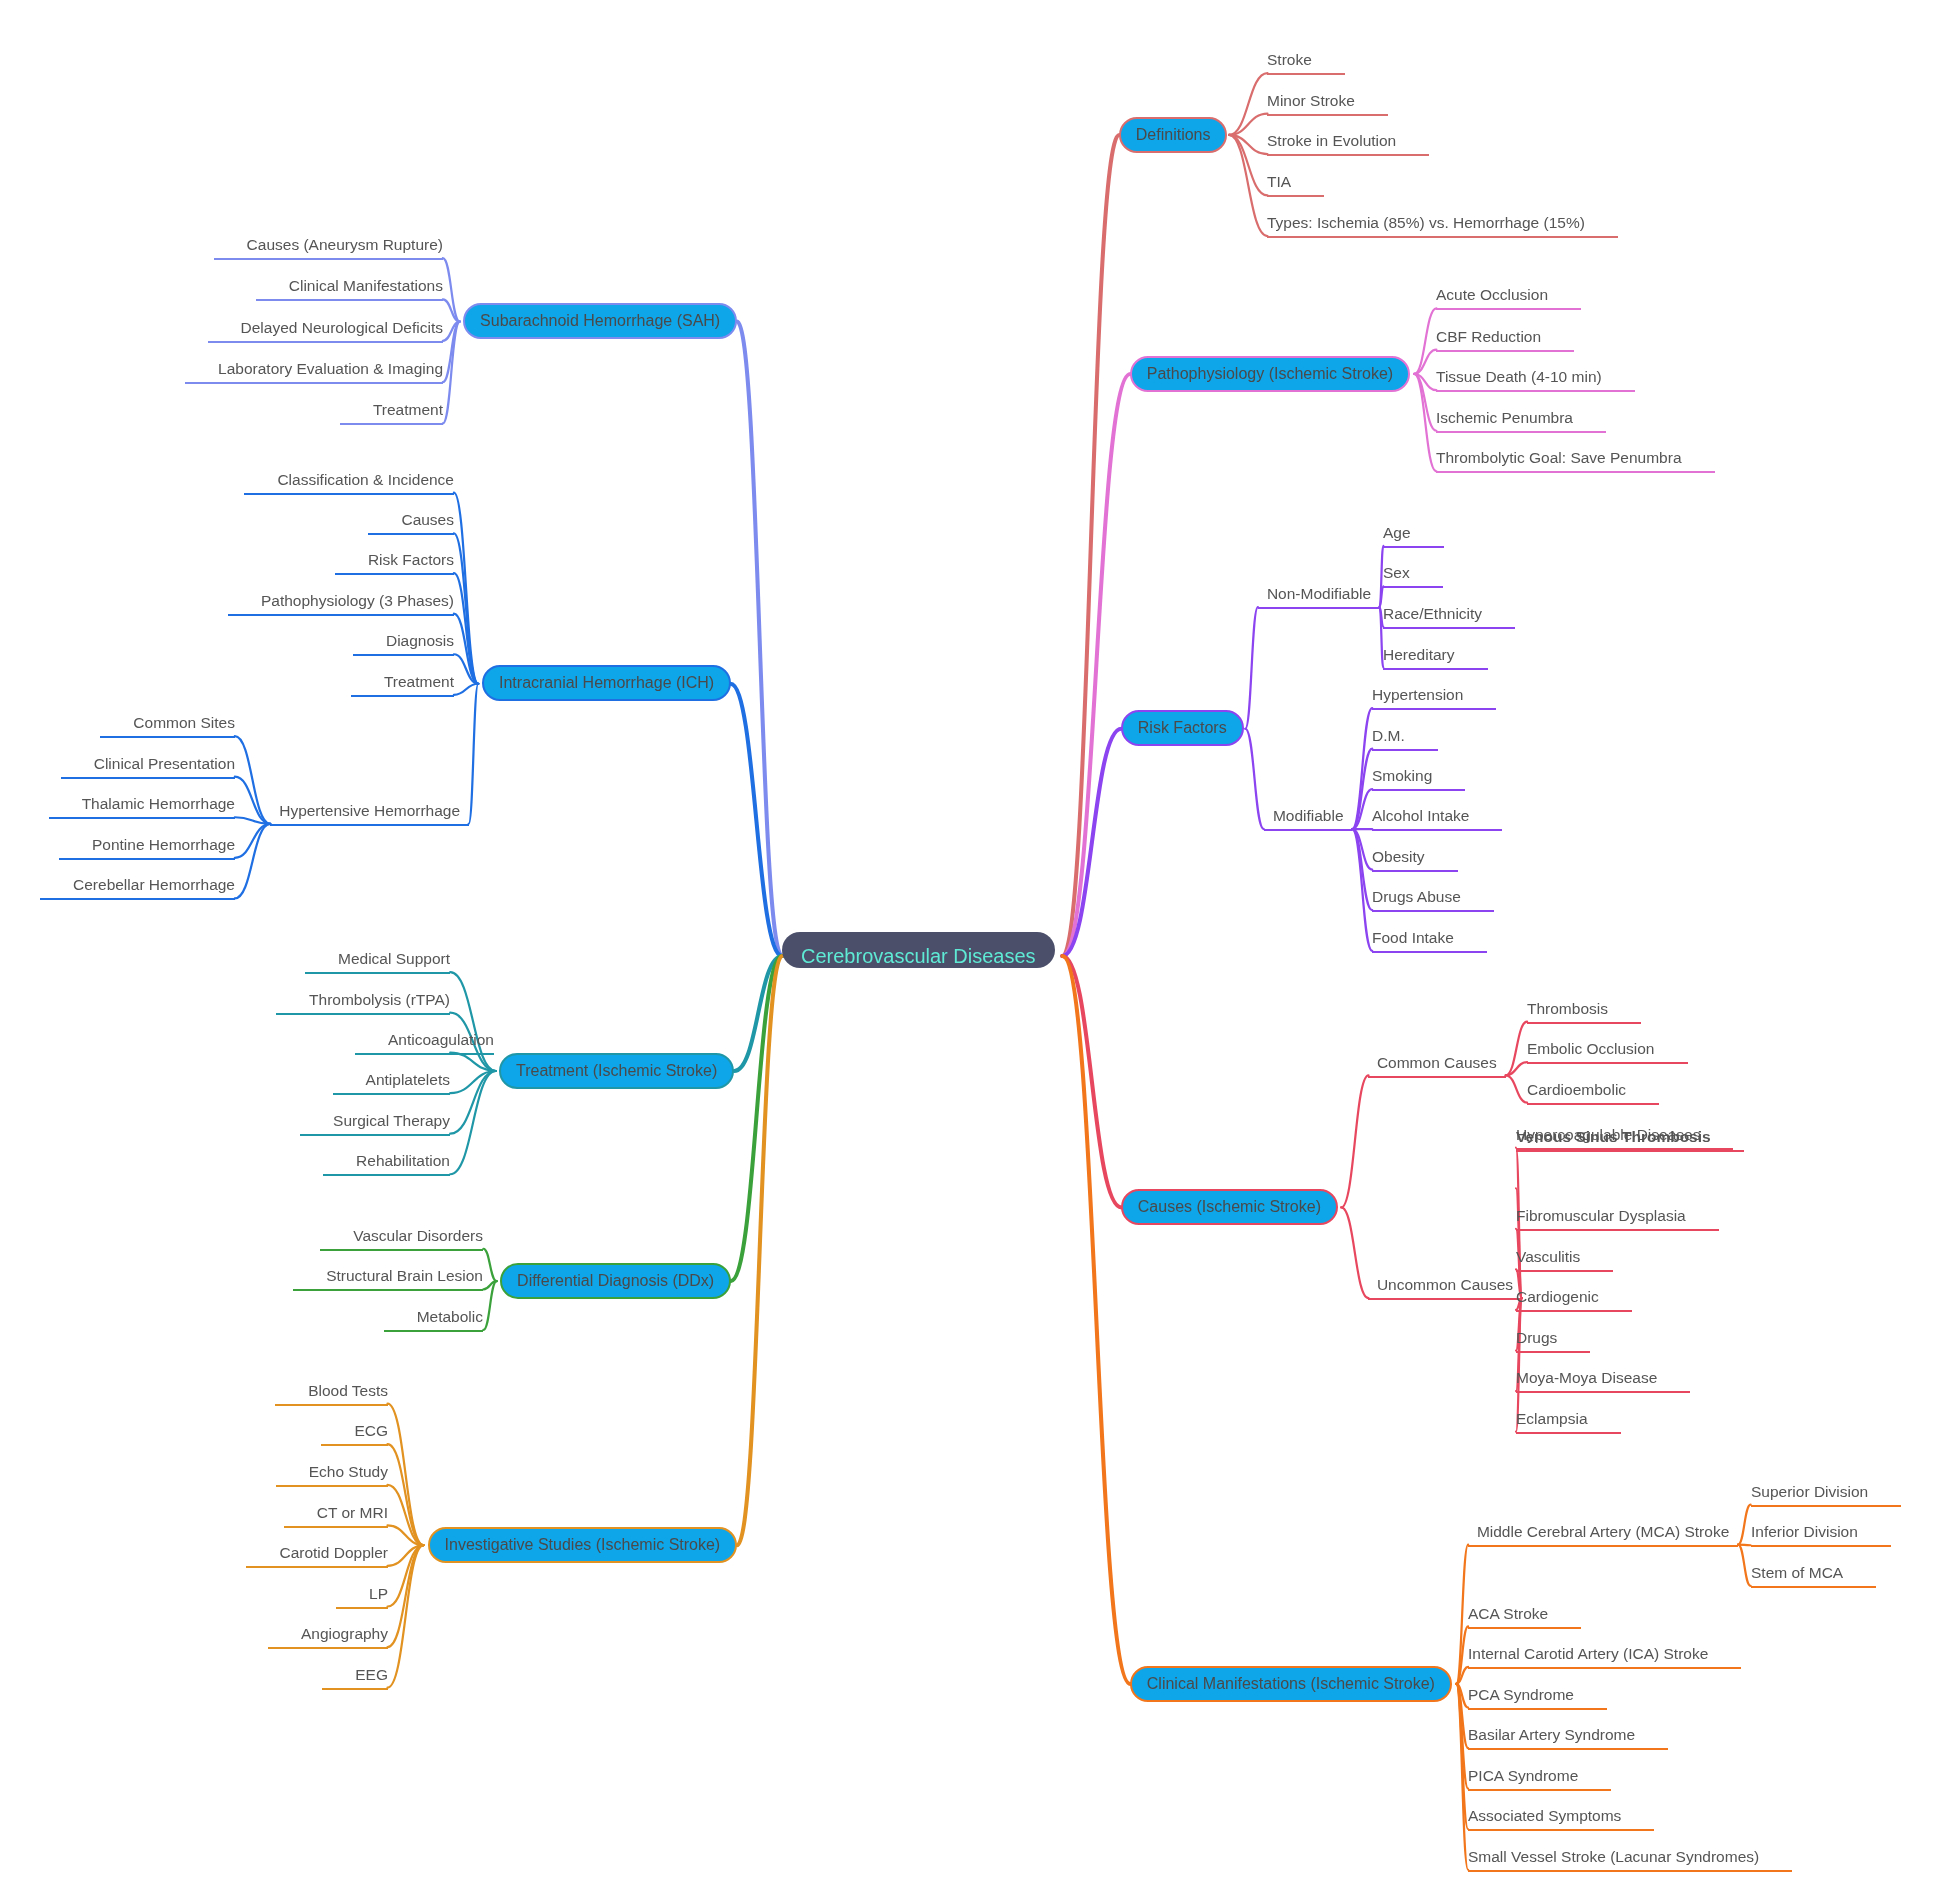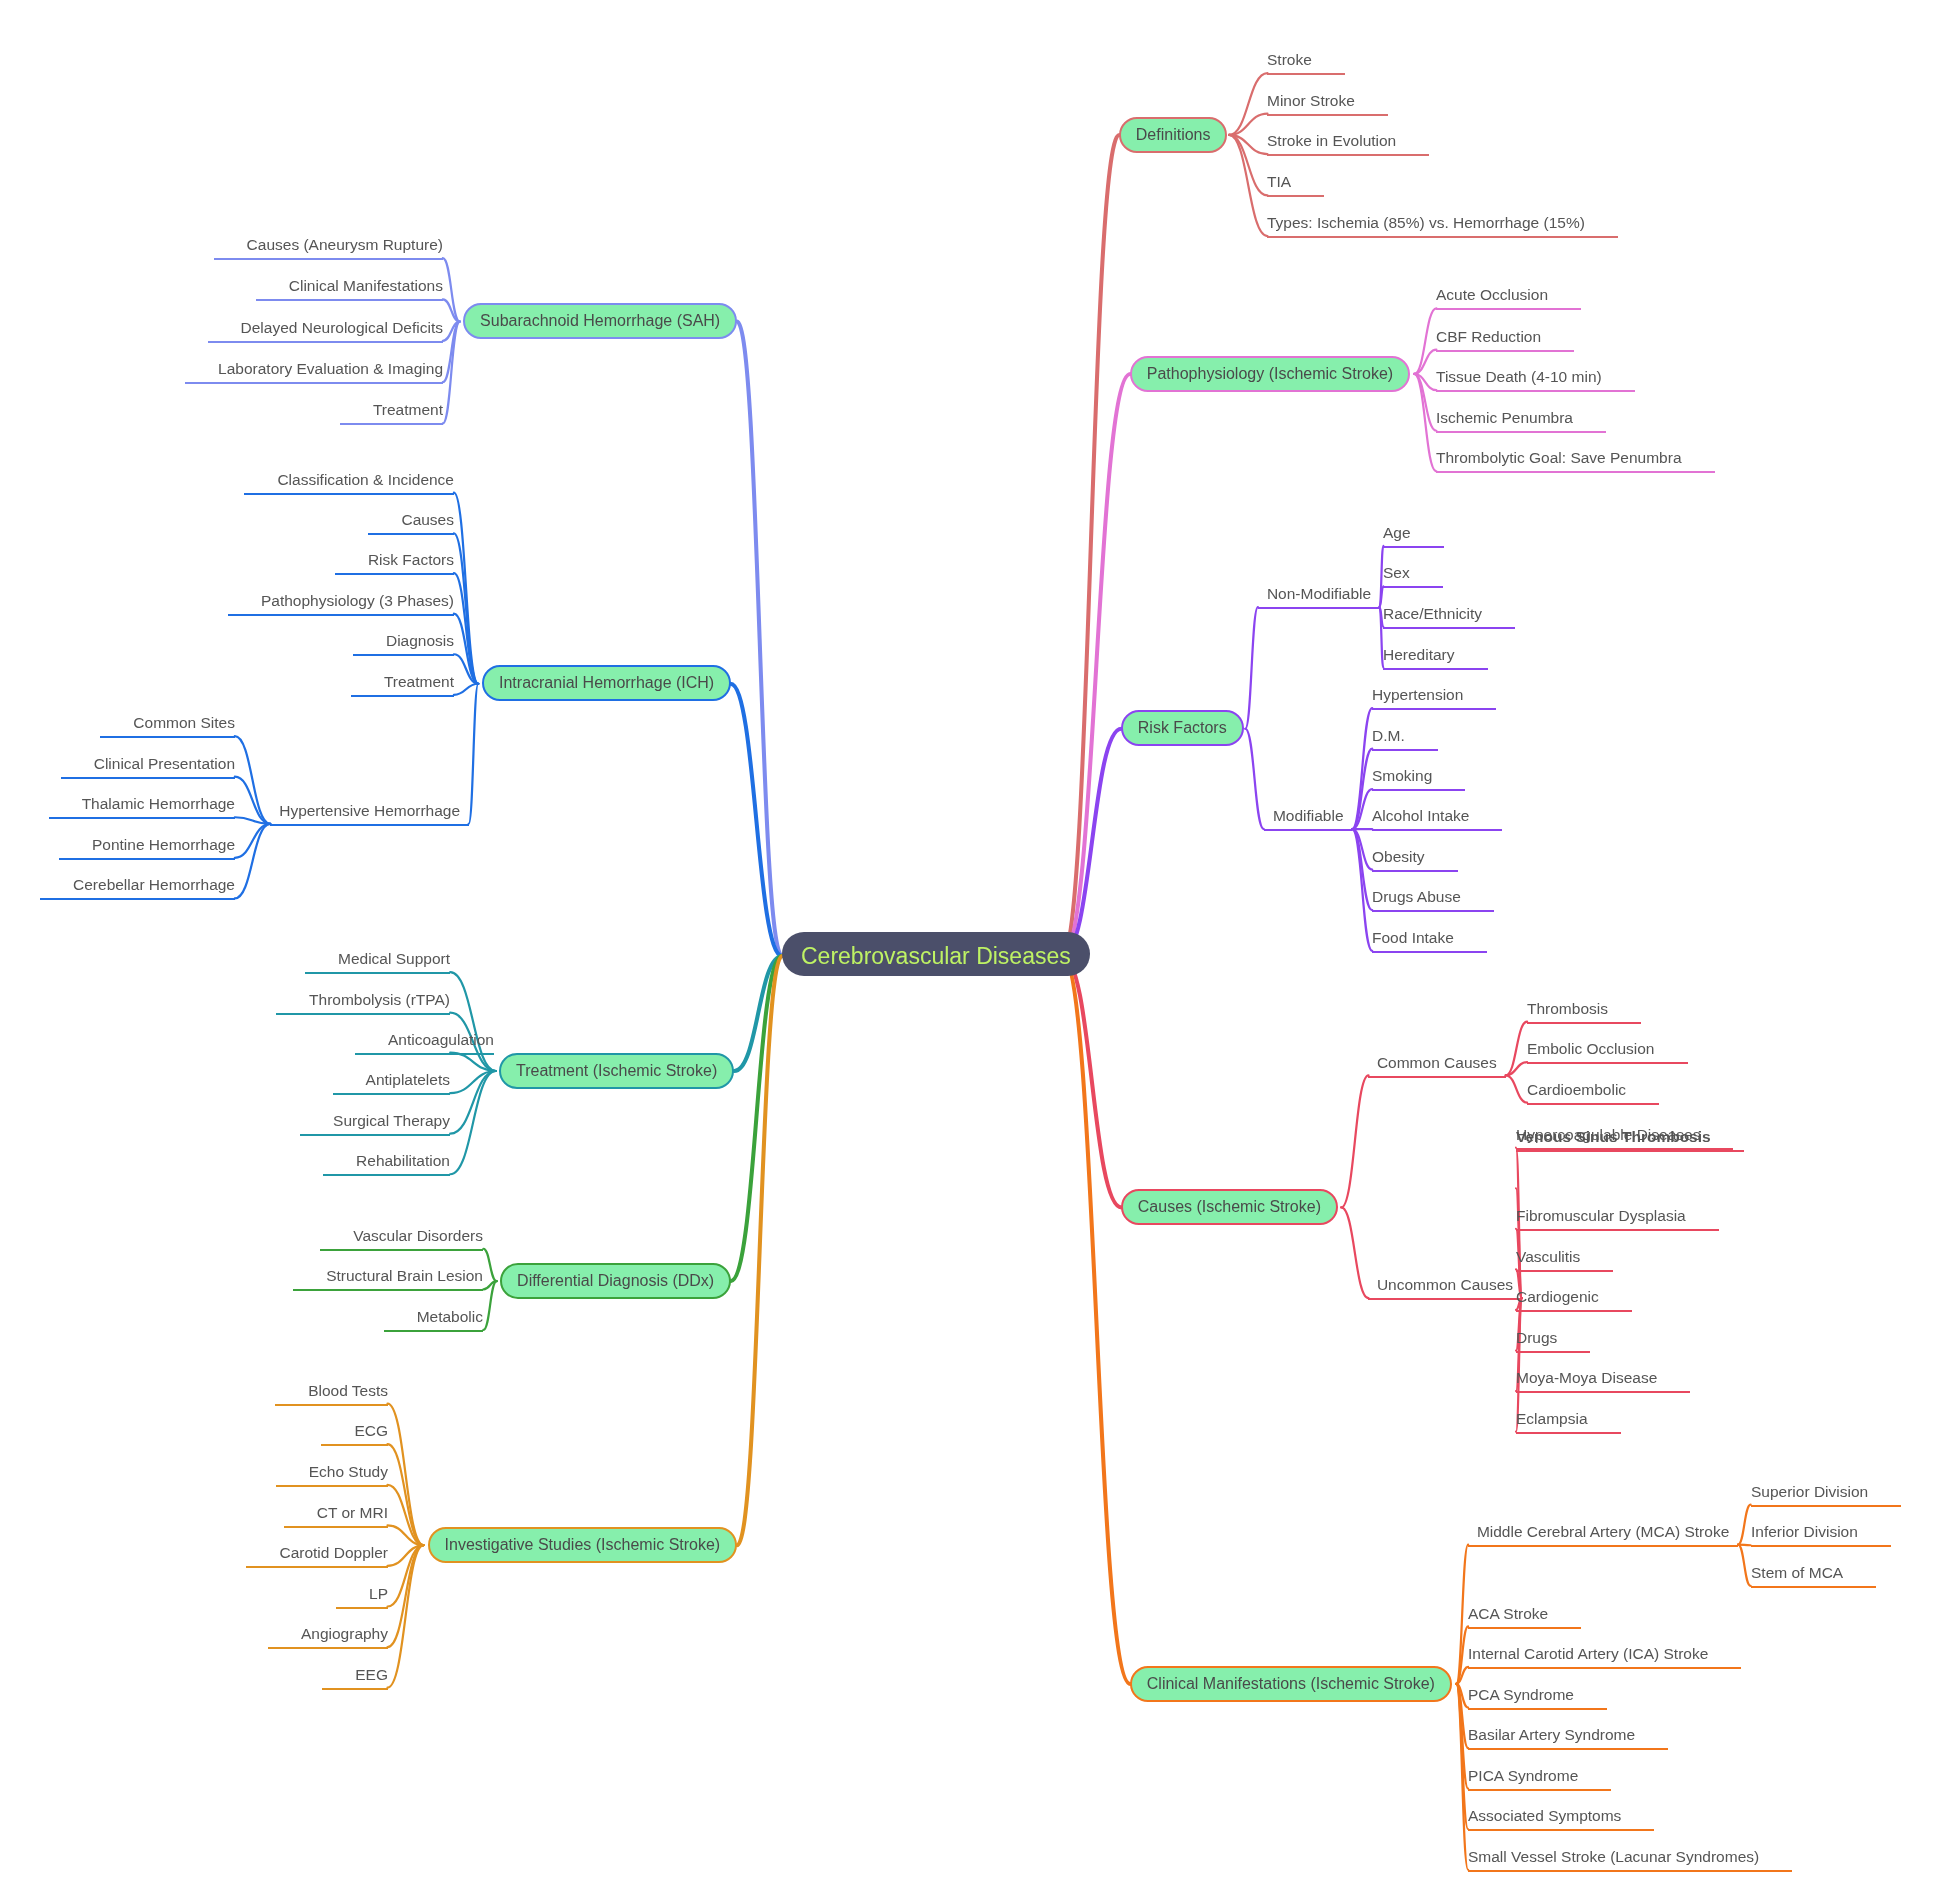--- a/index.html
+++ b/index.html
@@ -3,35 +3,35 @@
 <meta charset="utf-8">
 <style>
   html,body{margin:0;padding:0}
   body{
     width:1936px;height:1903px;background:#ffffff;position:relative;overflow:hidden;
     font-family:"Liberation Sans","DejaVu Sans",sans-serif;
   }
   #stage{position:absolute;left:0;top:0;width:1936px;height:1903px}
   #links{position:absolute;left:0;top:0;z-index:1}
   .box{
-    position:absolute;z-index:2;background:#86efac;border:2.2px solid #999;
+    position:absolute;z-index:2;background:#0ea5e9;border:2.2px solid #999;
     border-radius:19px;height:32px;line-height:32px;padding:0 14.8px;
     font-size:16px;color:#4a4a4a;white-space:nowrap;
   }
   .leaf{
     position:absolute;z-index:2;height:25px;line-height:23.6px;
     border-bottom:2.2px solid #999;font-size:15.5px;color:#555555;white-space:nowrap;
   }
   .leaf.side-right{padding-right:33px;text-align:left}
   .leaf.side-left{padding-left:33px;text-align:right}
   .leaf.sub{padding:0 8.9px}
   #root{
-    position:absolute;z-index:3;background:#4b4f6a;color:#bef264;
-    height:44px;line-height:49px;border-radius:24px;padding:0 19px;
-    font-size:23px;white-space:nowrap;
+    position:absolute;z-index:3;background:#4b4f6a;color:#5eead4;
+    height:36px;line-height:49px;border-radius:24px;padding:0 19px;
+    font-size:20px;white-space:nowrap;
   }
 </style>
 </head>
 <body>
 
 <div id="stage">
   <svg id="links" width="1936" height="1903" viewBox="0 0 2624 2580">
       <path d="M1440,1296 C1478.5,1296 1478.5,183 1517,183" fill="none" stroke="#d96d6d" stroke-width="5.5" stroke-linecap="round"></path>
       <path d="M1666,183 C1692,183 1692,99 1718,99" fill="none" stroke="#d96d6d" stroke-width="3" stroke-linecap="round"></path>
       <path d="M1666,183 C1692,183 1692,154 1718,154" fill="none" stroke="#d96d6d" stroke-width="3" stroke-linecap="round"></path>

